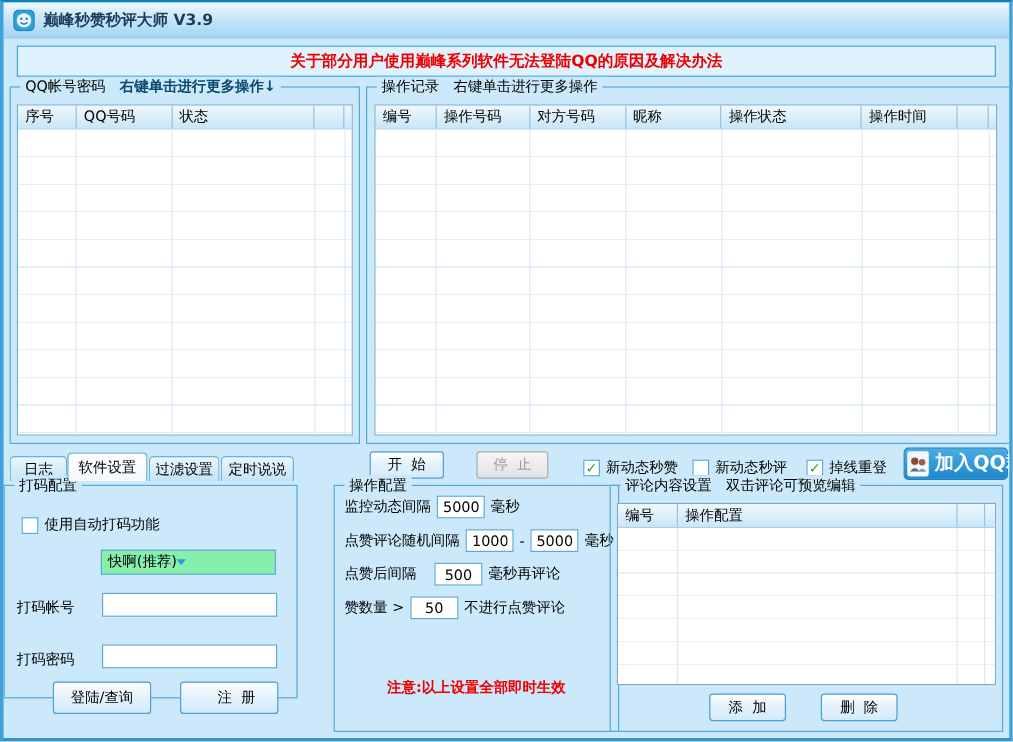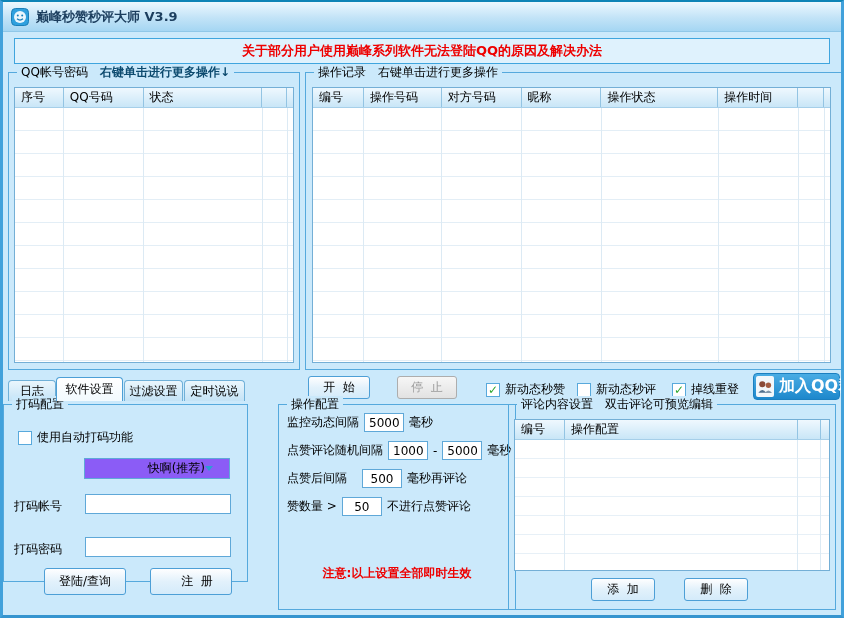--- a/index.html
+++ b/index.html
@@ -65,22 +65,22 @@
     background:linear-gradient(#49ACE4,#1E88CC); border:1px solid #1B7FC0; border-radius:4px;
     display:flex; align-items:center; padding:2px 4px 2px 2px; gap:5px; cursor:pointer; }
   .qq-btn .icon-box { width:21px; height:21px; background:#F2F7FB; border-radius:2px;
     display:flex; align-items:center; justify-content:center; }
   .qq-btn .qq-label { color:#fff; font-weight:bold; font-size:16px; white-space:nowrap;text-align:center; }
 
   
   .tinput { background:#fff; border:1px solid #5FA8D8; height:20px; font-family:inherit;
     font-size:12px; padding:0 4px; }
   .num { text-align:center; width:40px; height:19px; }
-  .select { background:#8b5cf6; border:1px solid #5FA8D8; height:21px; display:flex;
-    align-items:center; justify-content:flex-end; padding:0 16px; cursor:pointer; }
+  .select { background:#86efac; border:1px solid #5FA8D8; height:21px; display:flex;
+    align-items:center; justify-content:flex-start; padding:0 5px; cursor:pointer; }
   .chevron { width:0; height:0; border-left:4px solid transparent; border-right:4px solid transparent;
     border-top:5px solid #2E9BD5; }
 
   .op-row { display:flex; align-items:center; gap:5px; padding-left:8px; height:21px;
     margin-top:7px; white-space:nowrap; }
   .op-row:first-of-type { margin-top:20px; }
   .red-note { position:absolute; left:0; right:0; top:160px; text-align:center;
     color:#EE0000; font-weight:bold; }
 </style>
 </head>

